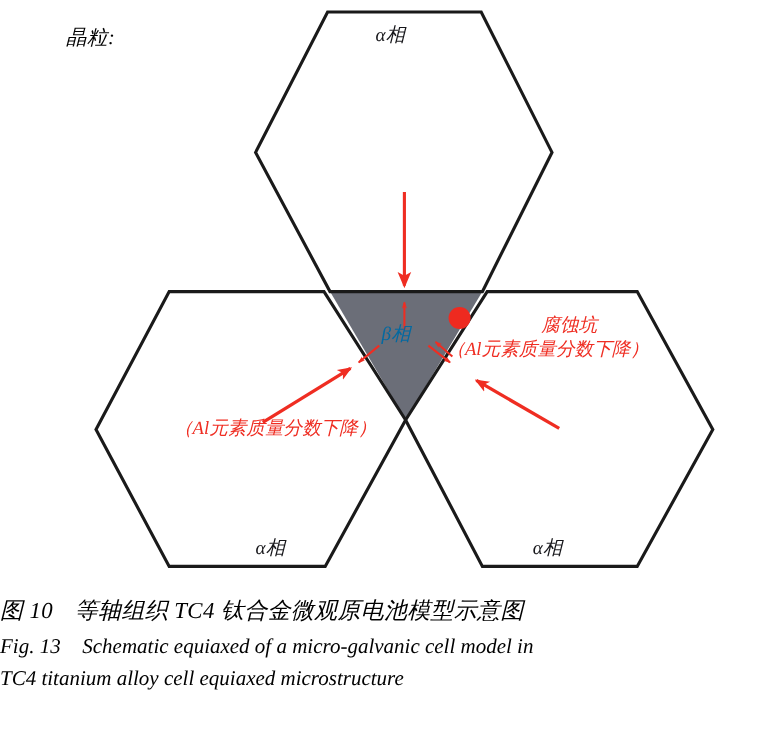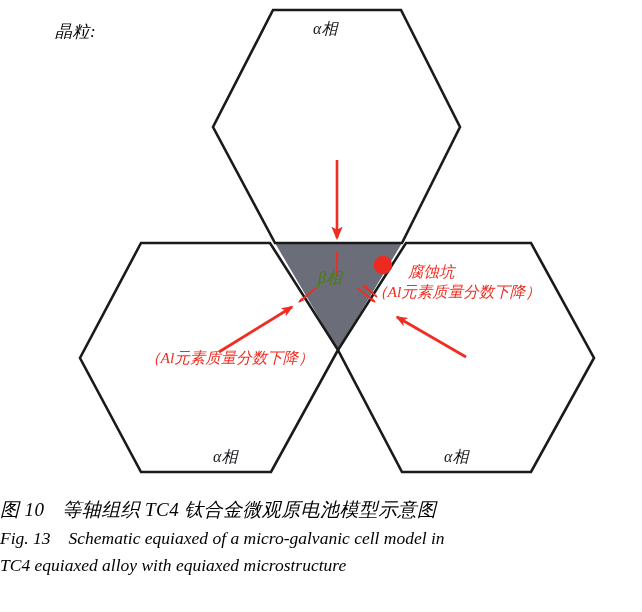--- a/index.html
+++ b/index.html
@@ -60,21 +60,21 @@
     left: 213px;
     top: 447px;
   }
   .phase-label.alpha-bottom-right {
     left: 444px;
     top: 447px;
   }
   .phase-label.beta-center {
     left: 318px;
     top: 268px;
-    color: #4d7c0f;
+    color: #0369a1;
   }
 
   .annotation {
     position: absolute;
     color: #ef2d22;
     font-size: 15.5px;
     line-height: 1.28;
     white-space: nowrap;
     font-family: "Liberation Serif", "DejaVu Serif", serif;
   }
@@ -82,20 +82,21 @@
     display: block;
   }
   .annotation.micro-galvanic {
     left: 145px;
     top: 348px;
     text-align: center;
   }
   .annotation.corrosion-pit {
     left: 372px;
     top: 262px;
+    text-align: center;
   }
   .annotation.corrosion-pit .ann-line-title {
     display: block;
     padding-left: 36px;
   }
 
   .caption-block {
     position: absolute;
     left: 0;
     top: 496px;
@@ -185,16 +186,16 @@
     <span class="ann-line">（Al元素质量分数下降）</span>
   </div>
 
   <div class="caption-block">
     <div class="caption-cn">
       <span>图 10</span><span class="cap-gap"></span><span>等轴组织 TC4 钛合金微观原电池模型示意图</span>
     </div>
     <div class="caption-en">
       <span>Fig. 13</span><span class="cap-gap"></span><span>Schematic equiaxed of a micro-galvanic cell model in</span>
     </div>
-    <div class="caption-en-line2">TC4 equiaxed alloy with equiaxed microstructure</div>
+    <div class="caption-en-line2">TC4 titanium alloy cell equiaxed microstructure</div>
   </div>
 
 </div>
 
 </body></html>

